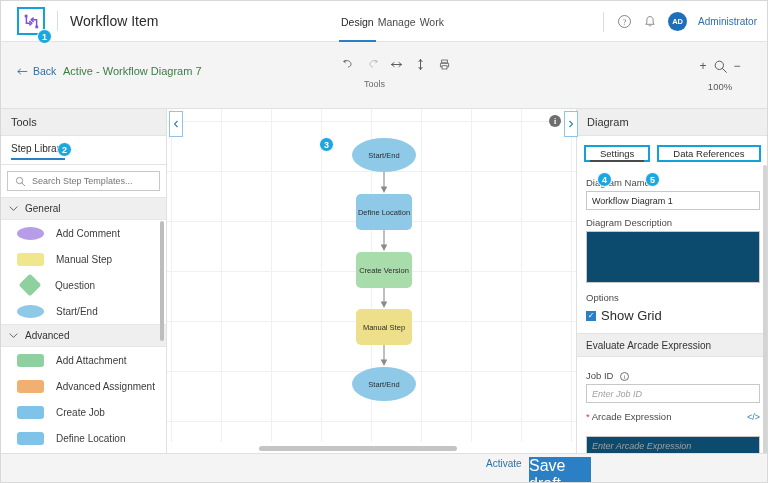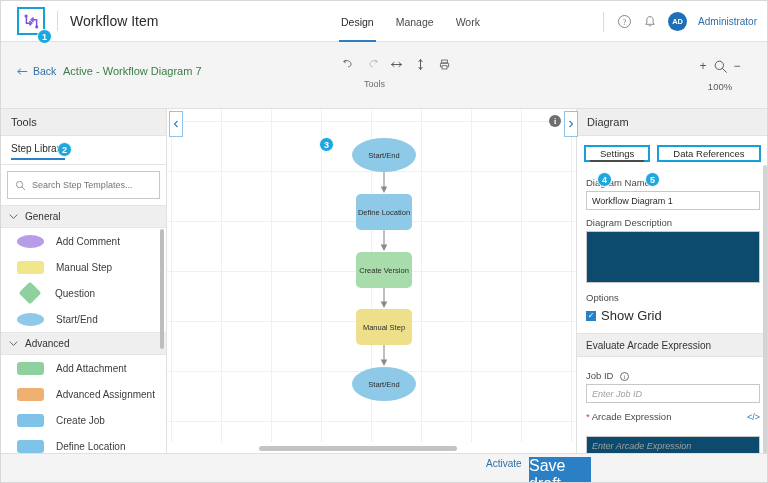--- a/index.html
+++ b/index.html
@@ -21,21 +21,21 @@
   .app-icon-wrap { position:relative; margin-left:16px; width:28px; height:28px; }
   .app-icon-box { width:28px; height:28px; border:2px solid #14a0d8;
                   display:flex; align-items:center; justify-content:center; }
   .badge { position:absolute; width:15px; height:15px; border-radius:50%;
            background:#1ca7de; color:#fff; font-size:9px; font-weight:bold;
            display:flex; align-items:center; justify-content:center;
            border:1px solid #fff; z-index:40; }
   .badge-1 { left:20px; top:22px; }
   .hdr-div { width:1px; height:20px; background:#dcdcdc; margin:0 12px 0 12px; }
   .hdr-title { font-size:14px; color:#2b2b2b; }
-  .hdr-tabs { position:absolute; left:338px; top:0; height:41px; display:flex; gap:18px; }
+  .hdr-tabs { position:absolute; left:338px; top:0; height:41px; display:flex; }
   .hdr-tab { height:41px; display:flex; align-items:center; font-size:10.5px;
              color:#4a4a4a; padding:0 2px; position:relative; }
   .hdr-tab.active { color:#2b2b2b; }
   .hdr-tab.active::after { content:""; position:absolute; left:0; right:0; bottom:0;
                            height:2px; background:#2b7fc4; }
   .hdr-right { position:absolute; right:12px; top:0; height:41px;
                display:flex; align-items:center; gap:11px; }
   .hdr-sep { width:1px; height:20px; background:#dcdcdc; margin-right:2px; }
   .avatar { width:19px; height:19px; border-radius:50%; background:#1f6fb8;
             color:#fff; font-size:7.5px; font-weight:bold;
@@ -65,21 +65,21 @@
              background:#fff; border-right:1px solid #e0e0e0; }
   .sb-head { height:27px; background:#efefef; border-bottom:1px solid #e3e3e3;
              display:flex; align-items:center; padding-left:10px;
              font-size:11px; color:#333; }
   .sb-tabbar { height:29px; border-bottom:1px solid #e3e3e3; display:flex;
                align-items:center; padding-left:10px; position:relative; }
   .sb-tab { font-size:10px; color:#2b2b2b; position:relative; padding-bottom:3px; }
   .sb-tab.active::after { content:""; position:absolute; left:0; right:0; bottom:-3px;
                           height:2px; background:#2b7fc4; }
   .badge-2 { left:56px; top:6px; }
-  .sb-search { margin:6px 6px 0 6px; height:28px; border:1px solid #c8c8c8;
+  .sb-search { margin:6px 6px 0 6px; height:20px; border:1px solid #c8c8c8;
                background:#fff; display:flex; align-items:center; gap:6px;
                padding:8px 7px; }
   .sb-search input { border:0; outline:0; font-size:9px; color:#9a9a9a;
                      font-family:"Liberation Sans", sans-serif; width:118px;
                      background:transparent; }
   .sb-scroll { position:relative; margin-top:6px; height:263px; overflow:hidden; }
   .grp-head { height:23px; background:#efefef; border-top:1px solid #e6e6e6;
               border-bottom:1px solid #e6e6e6; display:flex; align-items:center;
               gap:7px; padding-left:8px; font-size:10px; color:#333; }
   .step-item { height:26px; display:flex; align-items:center; padding-left:16px; gap:12px; }

